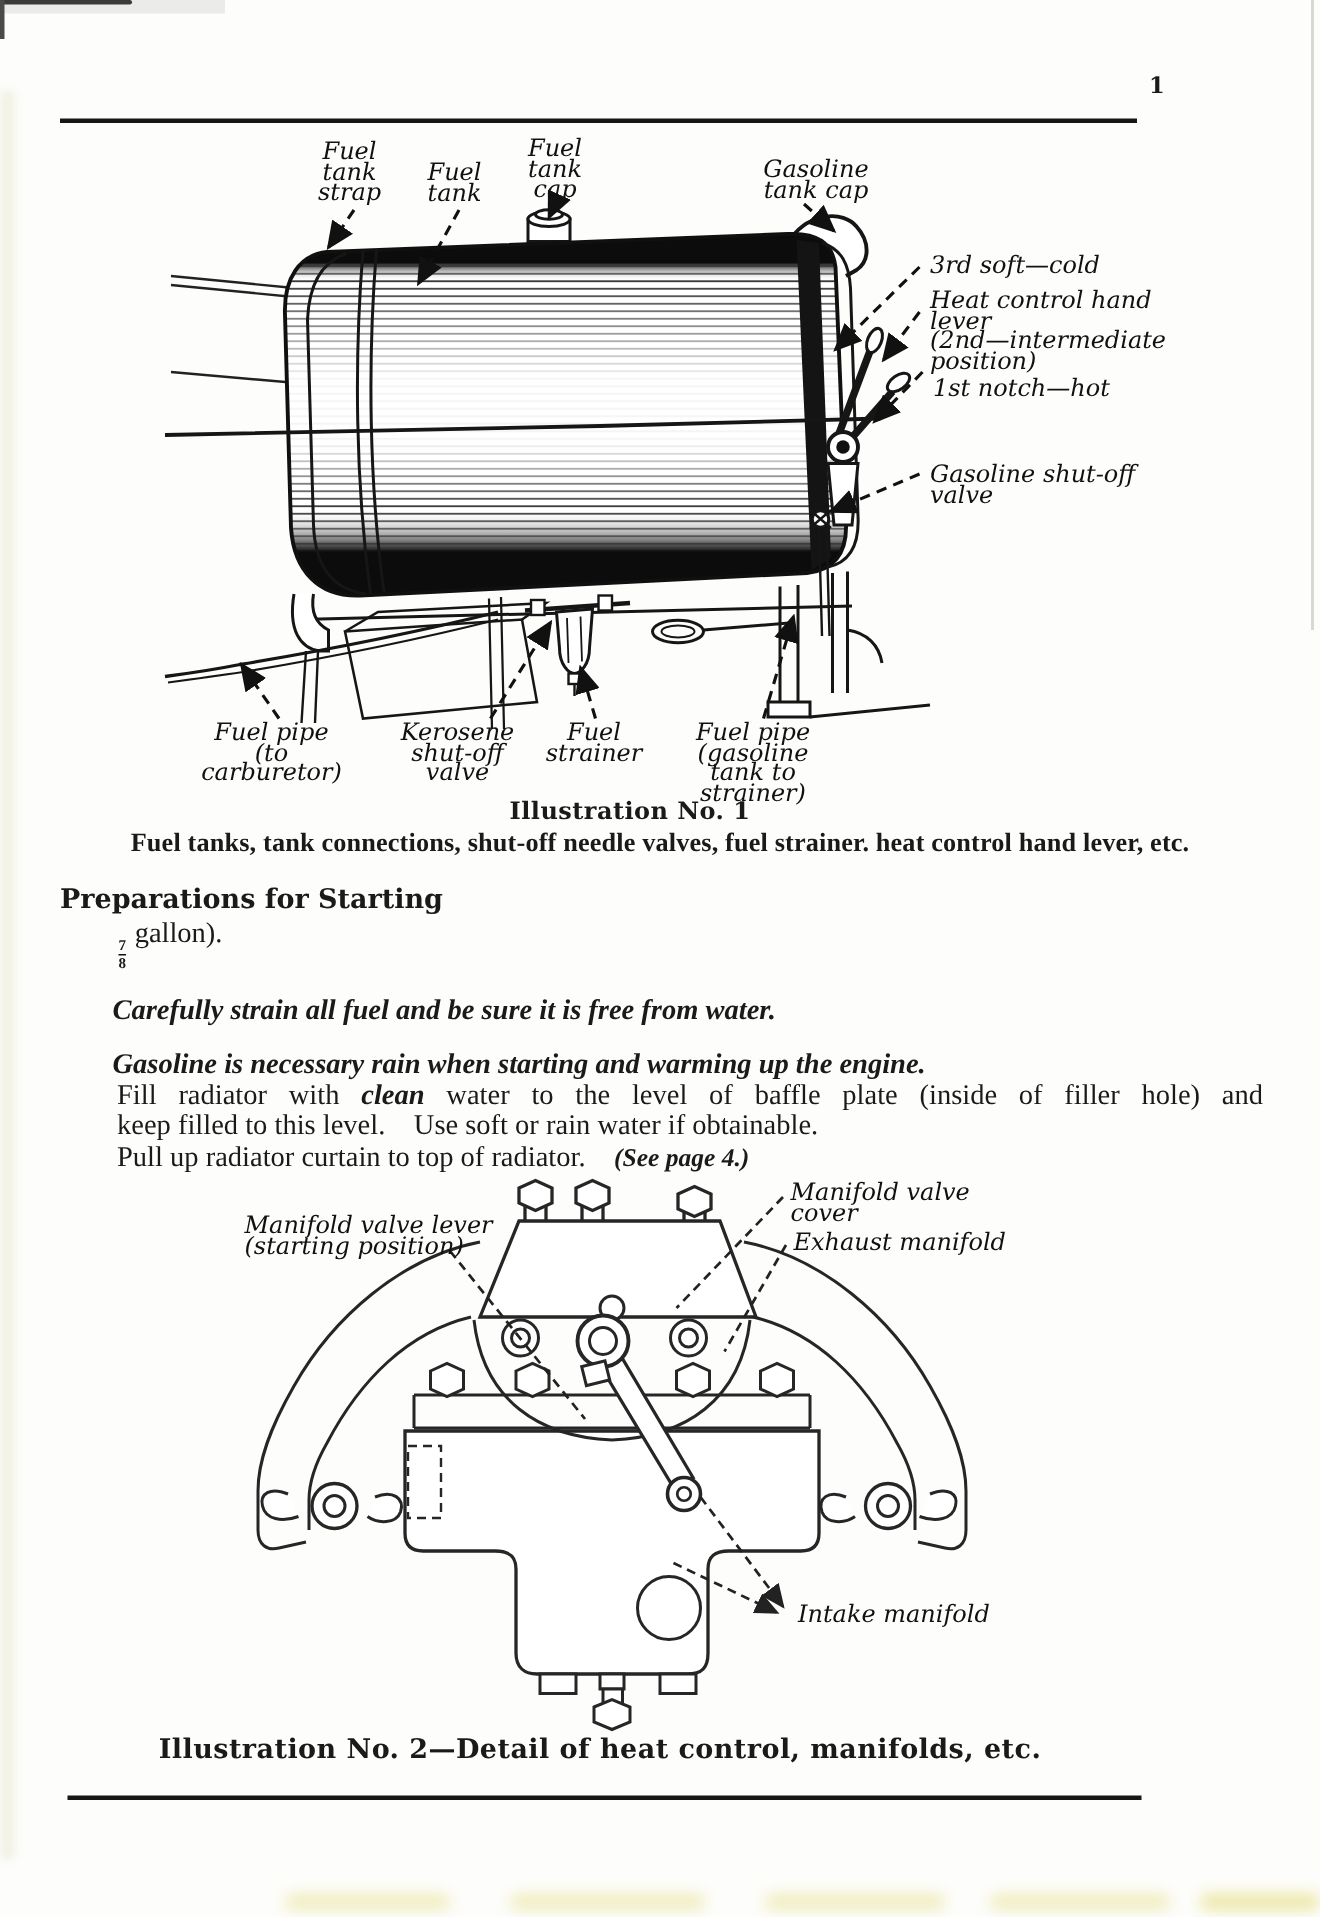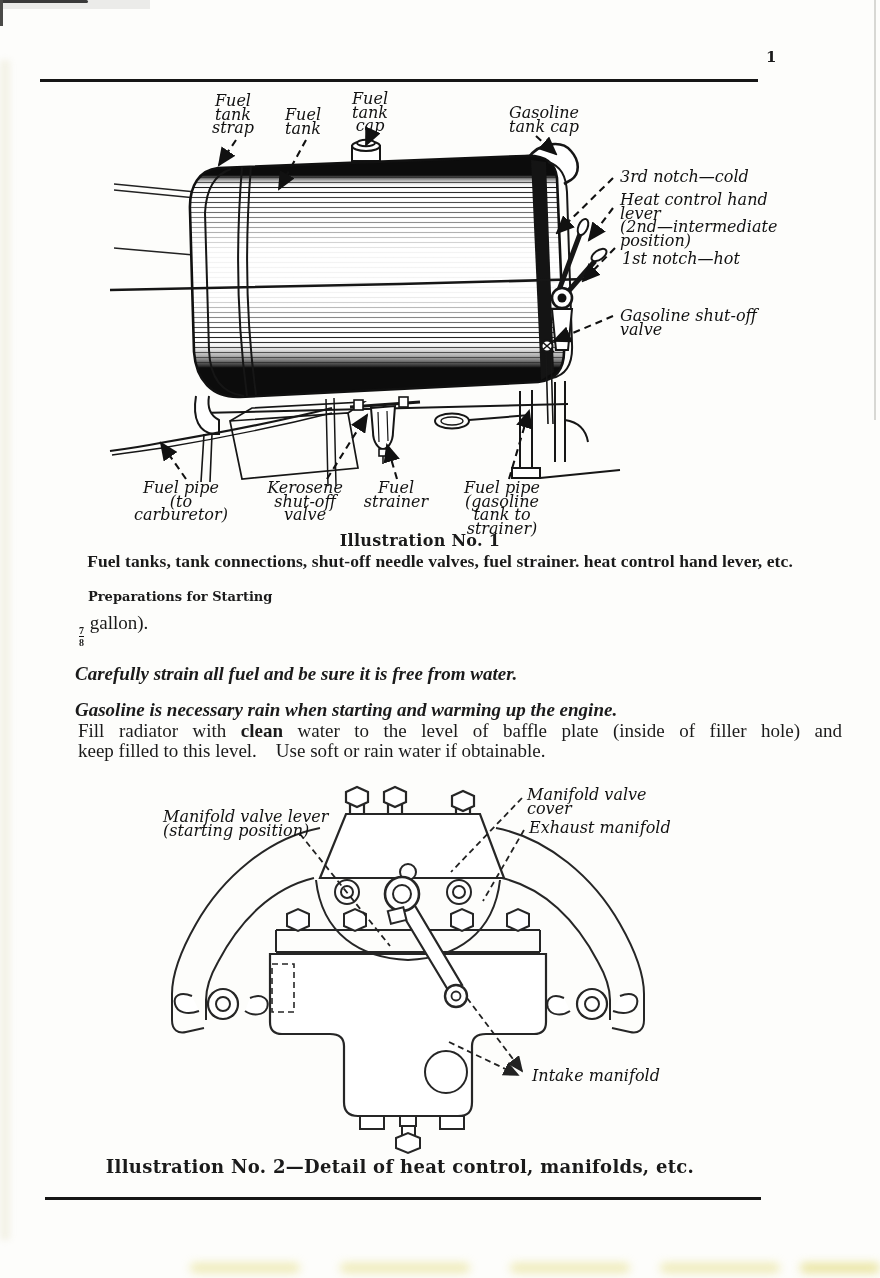--- a/index.html
+++ b/index.html
@@ -17,26 +17,26 @@
   .edge-left-tint{left:0;top:60px;width:10px;height:1180px;background:#d9d5b2;opacity:.28;filter:blur(3px);}
   .edge-right{left:874px;top:0;width:2px;height:420px;background:#d8d8d4;}
   .blot{background:#e3dc7f;filter:blur(5px);opacity:.55;height:10px;top:1263px;border-radius:5px;}
   
   .rule{background:#161616;}
   
   .pageno{font-weight:bold;font-size:15px;font-family:"DejaVu Serif",serif;}
   
   .cap-title{width:800px;text-align:center;font-family:"DejaVu Serif",serif;font-weight:bold;font-size:16px;letter-spacing:.3px;}
   .cap-sub{width:804px;text-align:center;font-family:"Liberation Serif",serif;font-weight:bold;font-size:17.5px;letter-spacing:.1px;white-space:nowrap;}
-  .heading{font-family:"DejaVu Serif",serif;font-weight:bold;font-size:13px;margin-left:48px;}
+  .heading{font-family:"DejaVu Serif",serif;font-weight:bold;font-size:18px;}
   
   .body-block{width:802px;font-size:19px;line-height:20.6px;}
   .bline{padding-left:38px;white-space:pre-wrap;}
   .bline.em{font-style:italic;font-weight:bold;padding-left:35px;margin-top:16px;}
-  .bline .bi{font-weight:bold;}
+  .bline .bi{font-style:italic;font-weight:bold;}
   .bline .it{font-style:italic;font-weight:bold;font-size:17px;}
   .bline.stretch{text-align:justify;text-align-last:justify;}
   .frac{display:inline-flex;flex-direction:column;vertical-align:-5px;line-height:1;font-size:10px;font-weight:bold;text-align:center;margin:0 1px;}
   .fden{border-top:1px solid #111;padding-top:.5px;}
   
   .lbl{position:absolute;font-family:"DejaVu Serif",serif;font-weight:normal;font-style:italic;
        font-size:16px;line-height:13.5px;white-space:pre-line;color:#111;}
   .lbl.ctr{text-align:center;transform:translateX(-50%);}
   svg{position:absolute;left:0;top:0;overflow:visible;}
 </style>
@@ -168,21 +168,21 @@
   <div class="lbl ctr" style="left:133px;top:4px;">Fuel
 tank
 strap</div>
   <div class="lbl ctr" style="left:203px;top:18px;">Fuel
 tank</div>
   <div class="lbl ctr" style="left:270px;top:2px;">Fuel
 tank
 cap</div>
   <div class="lbl ctr" style="left:444px;top:16px;">Gasoline
 tank cap</div>
-  <div class="lbl" style="left:520px;top:80px;">3rd notch—cold</div>
+  <div class="lbl" style="left:520px;top:80px;">3rd soft—cold</div>
   <div class="lbl" style="left:520px;top:103px;">Heat control hand lever
 (2nd—intermediate
 position)</div>
   <div class="lbl" style="left:522px;top:162px;">1st notch—hot</div>
   <div class="lbl" style="left:520px;top:219px;">Gasoline shut-off valve</div>
   <div class="lbl ctr" style="left:81px;top:391px;">Fuel pipe
 (to
 carburetor)</div>
   <div class="lbl ctr" style="left:205px;top:391px;">Kerosene
 shut-off
@@ -199,20 +199,21 @@
 <div class="abs cap-sub" style="left:38px;top:551px;">Fuel tanks, tank connections, shut-off needle valves, fuel strainer. heat control hand lever, etc.</div>
 
 <div class="abs heading" style="left:40px;top:589px;">Preparations for Starting</div>
 
 <div class="abs body-block" style="left:40px;top:613px;">
   <div class="bline"><span class="frac"><span class="fnum">7</span><span class="fden">8</span></span><span> gallon).</span></div>
   <div class="bline em"><span>Carefully strain all fuel and be sure it is free from water.</span></div>
   <div class="bline em"><span>Gasoline is necessary rain when starting and warming up the engine.</span></div>
   <div class="bline stretch"><span>Fill radiator with </span><span class="bi">clean</span><span> water to the level of baffle plate (inside of filler hole) and</span></div>
   <div class="bline"><span>keep filled to this level. Use soft or rain water if obtainable.</span></div>
+  <div class="bline"><span>Pull up radiator curtain to top of radiator.  </span><span class="it">(See page 4.)</span></div>
 </div>
 
 <div class="abs" style="left:150px;top:782px;width:545px;height:372px;">
   <svg width="545" height="372" viewBox="0 0 545 372">
     <defs>
       <marker id="arr2" markerWidth="9" markerHeight="8" refX="8" refY="4" orient="auto">
         <path d="M0,0 L9,4 L0,8 z" fill="#222"></path>
       </marker>
     </defs>
 

